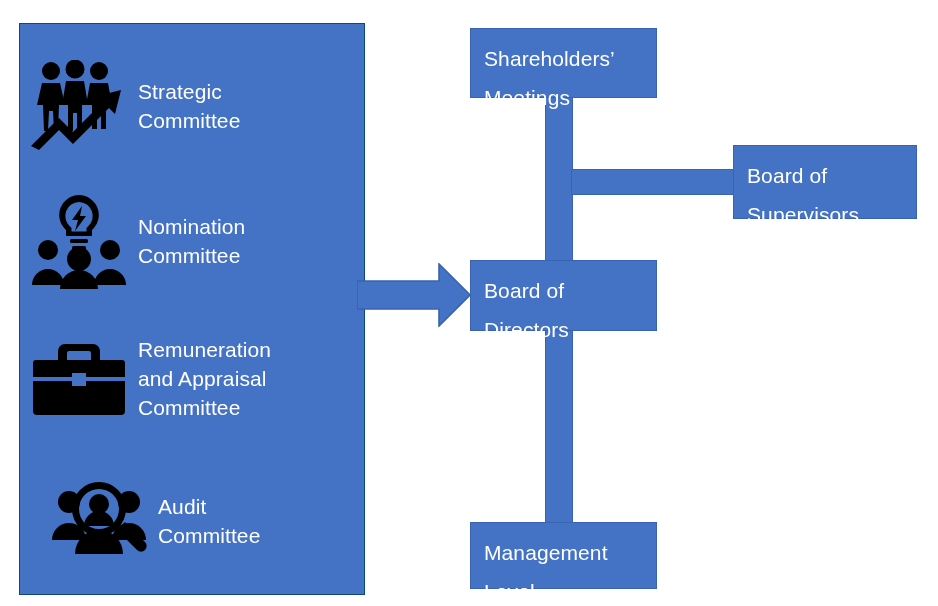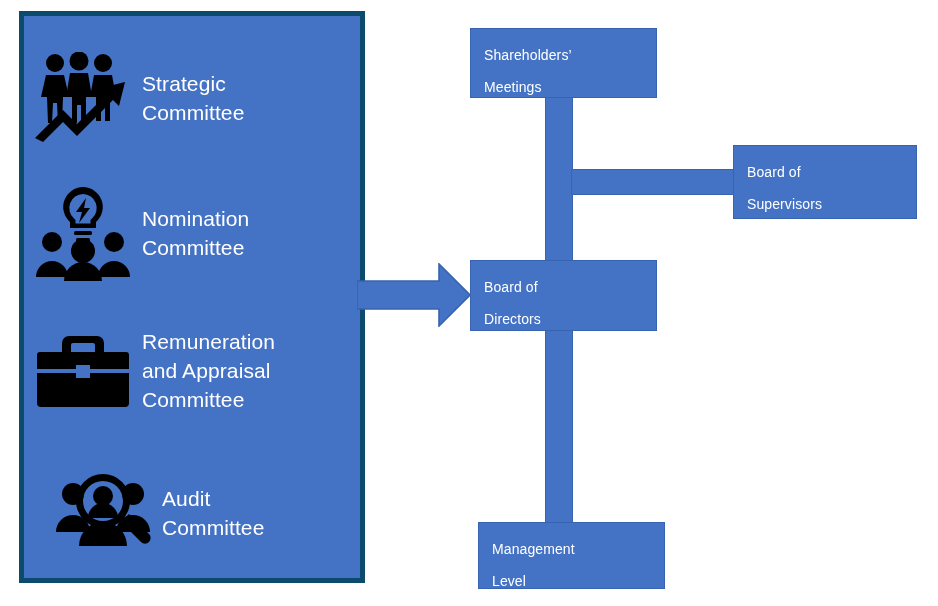--- a/index.html
+++ b/index.html
@@ -13,25 +13,25 @@
     height: 606px;
     background: #ffffff;
     overflow: hidden;
     font-family: "Liberation Sans", sans-serif;
   }
 
   
   .panel {
     position: absolute;
     left: 19px;
-    top: 11px;
+    top: 23px;
     width: 346px;
     height: 572px;
     background: #4472C4;
-    border: 5px solid #0c4a6e;
+    border: 1px solid #0c4a6e;
     box-sizing: border-box;
   }
   .committee-row {
     position: absolute;
     left: 0;
     width: 346px;
     height: 143px;
     display: flex;
     align-items: center;
   }
@@ -52,30 +52,30 @@
     white-space: pre-line;
   }
 
   
   .node {
     position: absolute;
     background: #4472C4;
     border: 1px solid #3763B0;
     box-sizing: border-box;
     color: #ffffff;
-    font-size: 14px;
-    line-height: 32px;
+    font-size: 21px;
+    line-height: 39px;
     letter-spacing: 0.1px;
     white-space: pre-line;
     padding: 10px 0 0 13px;
   }
   #node-shareholders { left: 470px; top: 28px;  width: 187px; height: 70px; }
   #node-supervisors  { left: 733px; top: 145px; width: 184px; height: 74px; }
   #node-directors    { left: 470px; top: 260px; width: 187px; height: 71px; }
-  #node-management   { left: 470px; top: 522px; width: 187px; height: 67px; margin-left: 8px; }
+  #node-management   { left: 470px; top: 522px; width: 187px; height: 67px; }
 
   
   .connector {
     position: absolute;
     background: #4472C4;
     border: 1px solid #3763B0;
     box-sizing: border-box;
   }
   
   #trunk-vertical { left: 545px; top: 96px;  width: 28px; height: 428px; }

